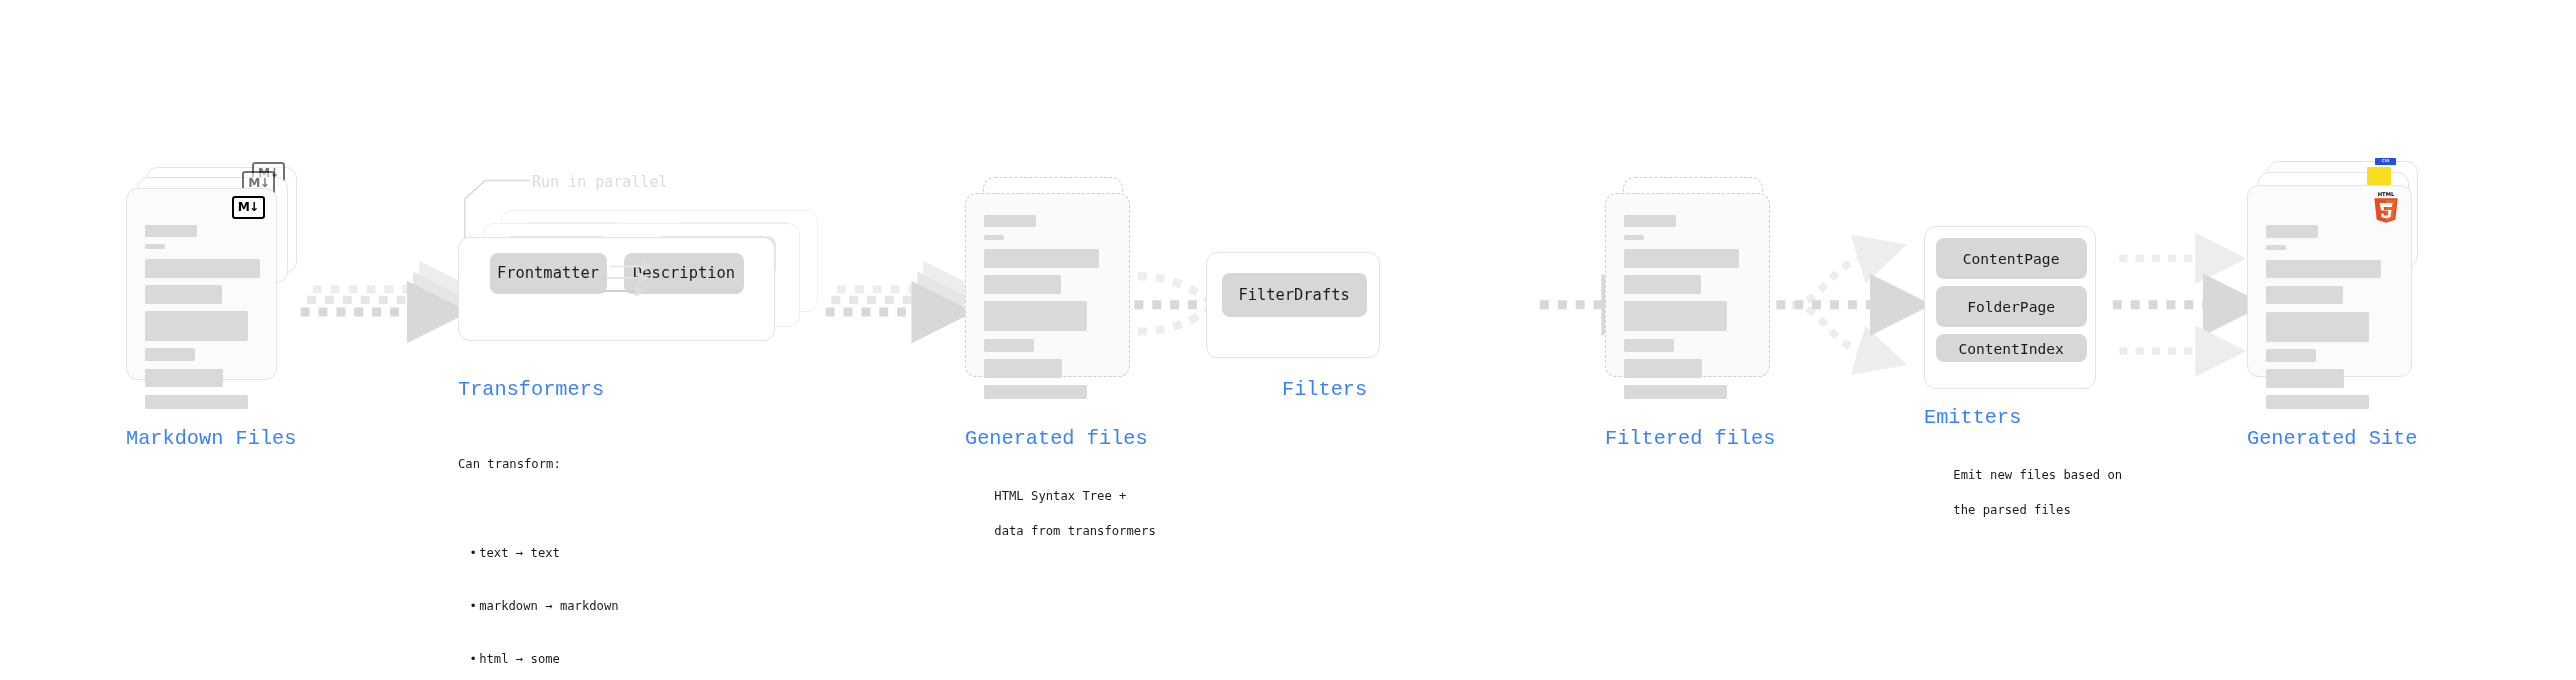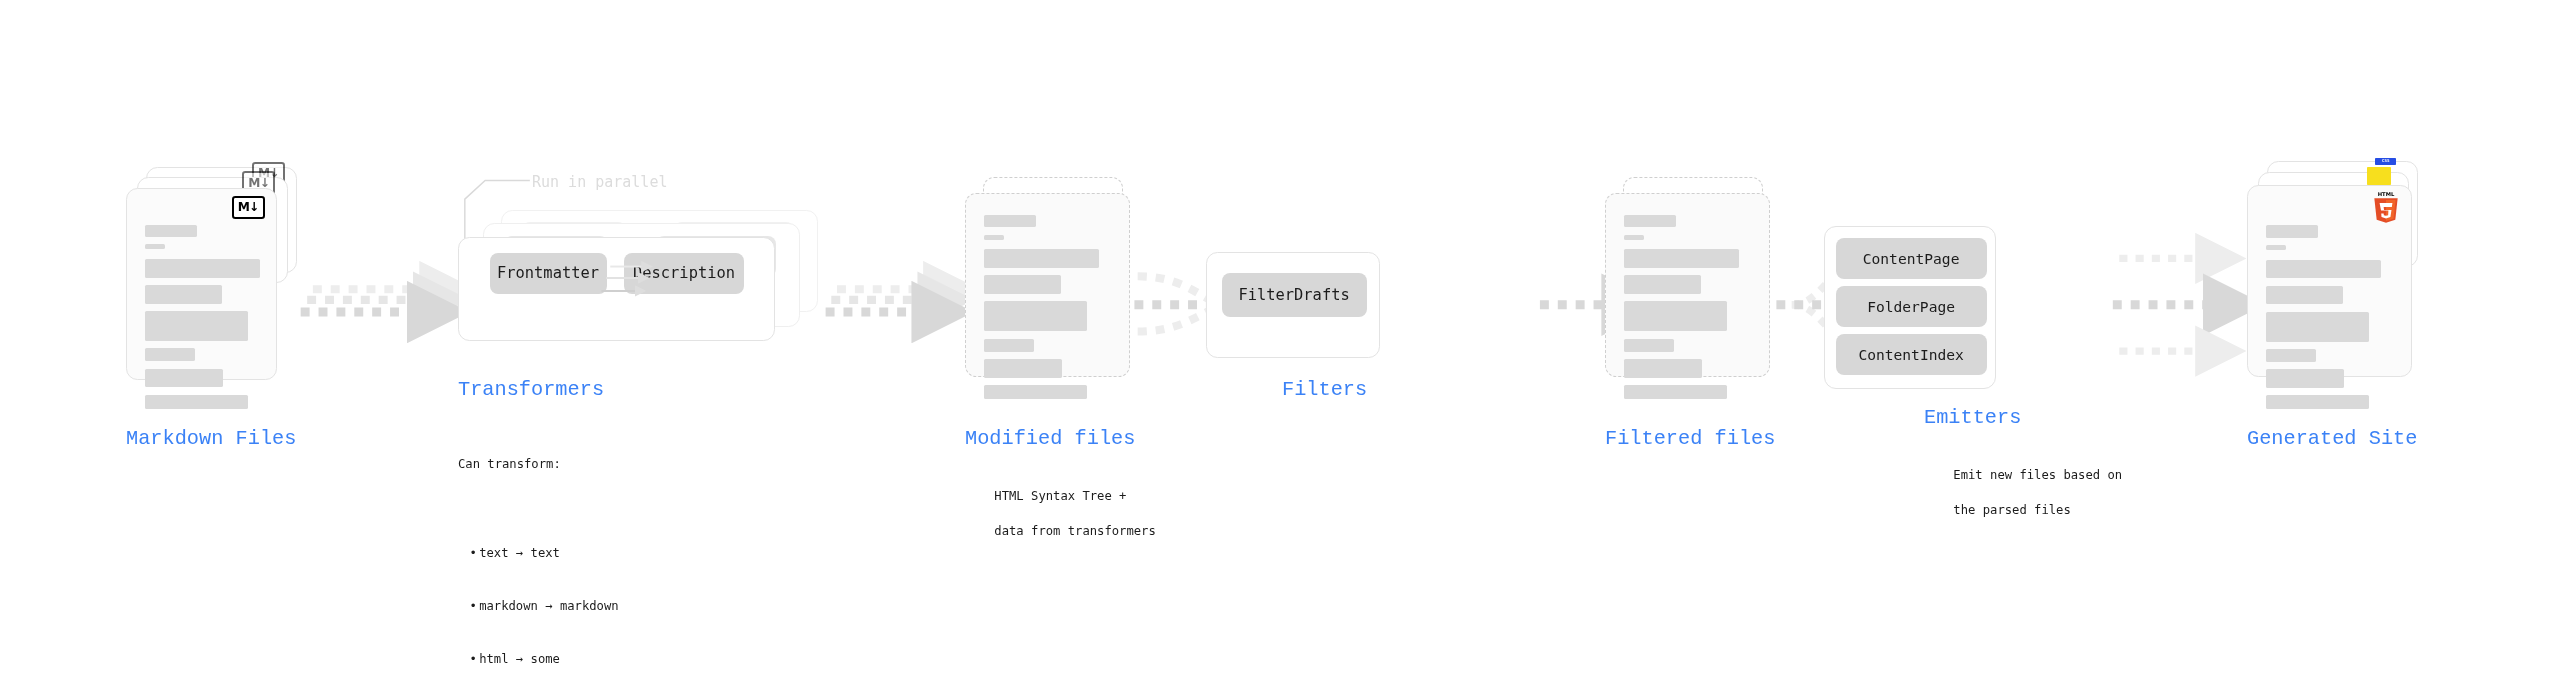--- a/index.html
+++ b/index.html
@@ -238,21 +238,21 @@
         <div class="bar" style="width:115px;height:18.7px;"></div>
         <div class="bar" style="width:77px;height:18.7px;"></div>
         <div class="bar" style="width:103px;height:30px;"></div>
         <div class="bar" style="width:50px;height:13px;"></div>
         <div class="bar" style="width:78px;height:18.7px;"></div>
         <div class="bar" style="width:103px;height:14px;"></div>
       </div>
     </div>
   </div>
 
-  <div class="title" style="left:965px;top:427px;">Modified files</div>
+  <div class="title" style="left:965px;top:427px;">Generated files</div>
 
   <div class="caption" style="left:965px;top:470px;">
     <span>HTML Syntax Tree +</span><br>
     <span>data from transformers</span>
   </div>
 
   <div>
     <div class="proc" style="left:1206px;top:252px;width:174px;height:106px;">
       <div class="chip" style="left:14.6px;top:20.3px;width:145px;height:44px;">FilterDrafts</div>
     </div>
@@ -273,24 +273,24 @@
         <div class="bar" style="width:50px;height:13px;"></div>
         <div class="bar" style="width:78px;height:18.7px;"></div>
         <div class="bar" style="width:103px;height:14px;"></div>
       </div>
     </div>
   </div>
 
   <div class="title" style="left:1605px;top:427px;">Filtered files</div>
 
   <div>
-    <div class="proc" style="left:1824px;top:226px;width:172px;height:163px;border-radius:12px;">
+    <div class="proc" style="left:1924px;top:226px;width:172px;height:163px;border-radius:12px;">
       <div class="chip" style="left:10.6px;top:11.4px;width:151px;height:41px;font-size:14.6px;">ContentPage</div>
       <div class="chip" style="left:10.6px;top:59px;width:151px;height:41px;font-size:14.6px;">FolderPage</div>
-      <div class="chip" style="left:10.6px;top:107px;width:151px;height:41px;font-size:14.6px;">ContentIndex</div>
+      <div class="chip" style="left:10.6px;top:107px;width:151px;height:28px;font-size:14.6px;">ContentIndex</div>
     </div>
   </div>
 
   <div class="title" style="left:1924px;top:406px;">Emitters</div>
 
   <div class="caption" style="left:1924px;top:449px;">
     <span>Emit new files based on</span><br>
     <span>the parsed files</span>
   </div>
 

